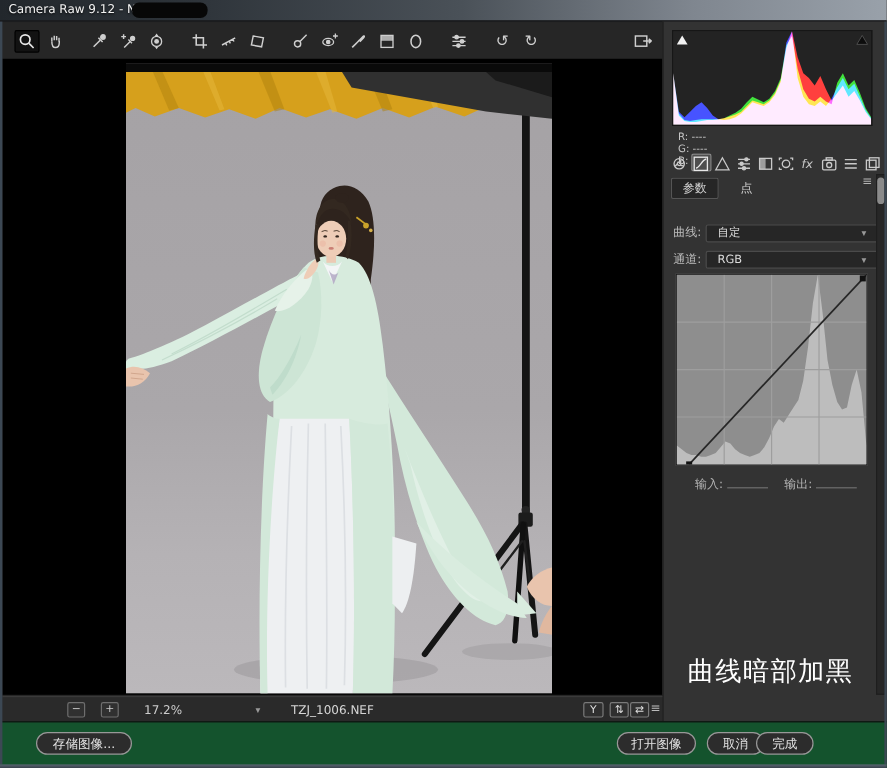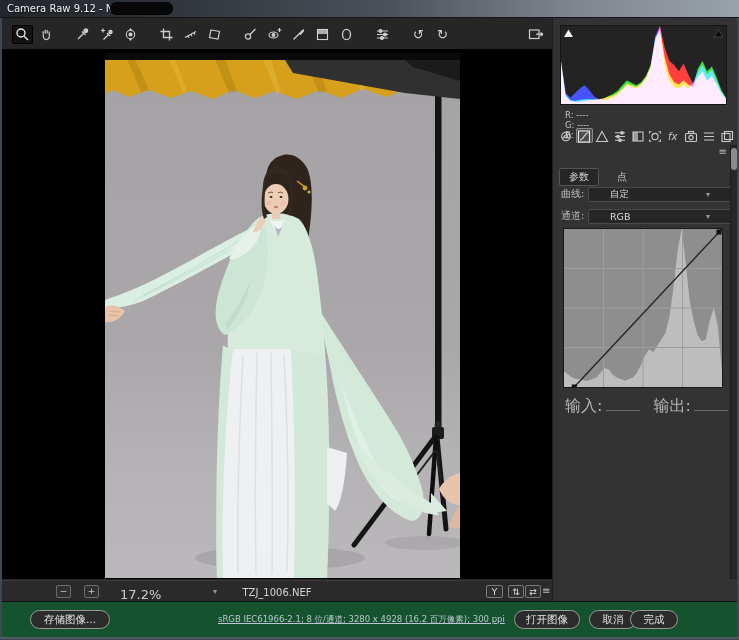--- a/index.html
+++ b/index.html
@@ -33,40 +33,40 @@
   .clip.sh{left:2px}.clip.hi{right:2px}
   .readout{position:absolute;left:12px;top:93px;font-size:8.5px;color:#c6c6c6;line-height:8.5px}
   .readout div{margin-bottom:1.5px}
   .exif{position:absolute;left:62px;top:95px;width:112px;text-align:center;font-size:8.5px;color:#c6c6c6;line-height:11px}
   .ws-pre{white-space:pre}
   .ptabs{position:absolute;left:5px;top:110px;width:177px;height:16px;display:flex;gap:1px}
   .ptab{width:17px;height:15px;display:flex;align-items:flex-end;justify-content:center;border-radius:2px}
   .ptab.sel{background:#4e4e4e;box-shadow:inset 0 0 0 1px #8a8a8a}
   .panel-header{position:absolute;left:0;top:128px;width:187px;height:13px;text-align:center;font-size:10px;color:#d0d0d0}
   .panel-menu{position:absolute;right:12px;top:128px;font-size:10px;color:#b5b5b5;line-height:11px}
-  .tc-tabs{position:absolute;left:6px;top:150px;height:18px;display:flex;gap:8px}
+  .tc-tabs{position:absolute;left:6px;top:130px;height:18px;display:flex;gap:8px}
   .tc-tab{font-size:10px;color:#cfcfcf;padding:2px 10px;border-radius:2px}
   .tc-tab.pressed{background:#262626;box-shadow:inset 0 0 0 1px #555}
   .fieldrow{position:absolute;left:8px;width:171px;height:16px;display:flex;align-items:center}
   .fieldrow .lbl{font-size:10px;color:#bdbdbd;width:27px}
   .select{flex:1;height:15px;background:#262626;border:1px solid #4a4a4a;border-radius:2px;
-    display:flex;align-items:center;justify-content:space-between;padding:0 21px;font-size:9.5px;color:#ddd}
+    display:flex;align-items:center;justify-content:space-between;padding:0 9px;font-size:9.5px;color:#ddd}
   .select .arrow{color:#999;font-size:8px}
   .curve-box{position:absolute;left:10px;top:210px;width:160px;height:160px;background:#8e8e8e;border:1px solid #191919}
-  .io-row{position:absolute;left:0;top:378px;width:187px;display:flex;justify-content:center;gap:14px;font-size:16px;color:#b5b5b5}
+  .io-row{position:absolute;left:0;top:378px;width:187px;display:flex;justify-content:center;gap:14px;font-size:10px;color:#b5b5b5}
   .io-row .blank{display:inline-block;width:34px;border-bottom:1px solid #6e6e6e;height:11px;margin-left:3px}
   .annotation{position:absolute;left:20px;top:527px;width:160px;font-size:22px;color:#fff;letter-spacing:1px;white-space:nowrap}
   .scrollbar{position:absolute;left:177px;top:127px;width:8px;height:434px;background:#272727;border:1px solid #1e1e1e}
   .scroll-thumb{position:absolute;left:0px;top:2px;width:6px;height:22px;background:#8b8b8b;border-radius:3px}
 
   
   .statusbar{position:absolute;left:2px;top:580px;width:550px;height:21px;background:#2a2a2a;border-top:1px solid #3a3a3a}
   .sq-btn{position:absolute;top:4px;width:15px;height:13px;background:#303030;border:1px solid #6e6e6e;border-radius:2px;
     display:flex;align-items:center;justify-content:center;font-size:9px;color:#ccc;line-height:1}
-  .zoom-text{position:absolute;left:118px;top:6px;font-size:13px;color:#ccc}
+  .zoom-text{position:absolute;left:118px;top:6px;font-size:10px;color:#ccc}
   .zoom-dd{position:absolute;left:211px;top:6px;font-size:8px;color:#999}
   .filename{position:absolute;left:0;top:6px;width:550px;text-align:center;font-size:10px;color:#d5d5d5}
   .pv{position:absolute;top:4px;height:13px;background:#2f2f2f;border:1px solid #7a7a7a;border-radius:2px;
      display:flex;align-items:center;justify-content:center;font-size:9px;color:#ddd}
   .pv-icons{position:absolute;left:540px;top:5px;color:#bbb;font-size:10px;line-height:1}
 
   
   .footer{position:absolute;left:0;top:601px;width:739px;height:52px;background:#14532d;border-top:1px solid #0e0e0e}
   .pill{position:absolute;top:8px;height:19px;border:1px solid #989898;border-radius:10px;background:#2c2c2c;
     color:#e3e3e3;font-size:10.5px;display:flex;align-items:center;justify-content:center;
@@ -440,41 +440,41 @@
       <rect id="curve-pt-0" width="5" height="5" fill="#111" x="7.8" y="155.5"></rect>
       <rect id="curve-pt-1" width="5" height="5" fill="#111" x="152.5" y="0.5"></rect>
     </svg>
   </div>
 
   <div class="io-row">
     <span><span>输入:</span><span class="blank"></span></span>
     <span><span>输出:</span><span class="blank"></span></span>
   </div>
 
+  <div class="annotation">曲线暗部加黑</div>
 
   <div class="scrollbar">
     <div class="scroll-thumb"></div>
   </div>
 </div>
 
 <div class="statusbar">
   <span class="sq-btn" style="left:54px">−</span>
   <span class="sq-btn" style="left:82px">+</span>
   <span class="zoom-text">17.2%</span>
   <span class="zoom-dd">▾</span>
   <span class="filename">TZJ_1006.NEF</span>
   <span class="pv" style="left:484px;width:17px">Y</span>
   <span class="pv" style="left:506px;width:16px">⇅</span>
   <span class="pv" style="left:523px;width:16px">⇄</span>
   <span class="pv-icons">≡</span>
 </div>
 
 <div class="footer">
   <span class="pill" style="left:30px;width:80px">存储图像...</span>
-  <span class="workflow">sRGB IEC61966-2.1; 8 位/通道; 3280 x 4928 (16.2 百万像素); 300 ppi</span>
   <span class="pill" style="left:514px;width:66px">打开图像</span>
   <span class="pill" style="left:589px;width:48px">取消</span>
   <span class="pill" style="left:630px;width:48px">完成</span>
   <svg class="grip" viewBox="0 0 8 8">
     <path d="M7,1 L1,7 M7,4 L4,7" stroke="#717d8a" stroke-width="1"></path>
     </svg>
 </div>
 
 <div class="frame-left"></div>
 <div class="frame-right"></div>

